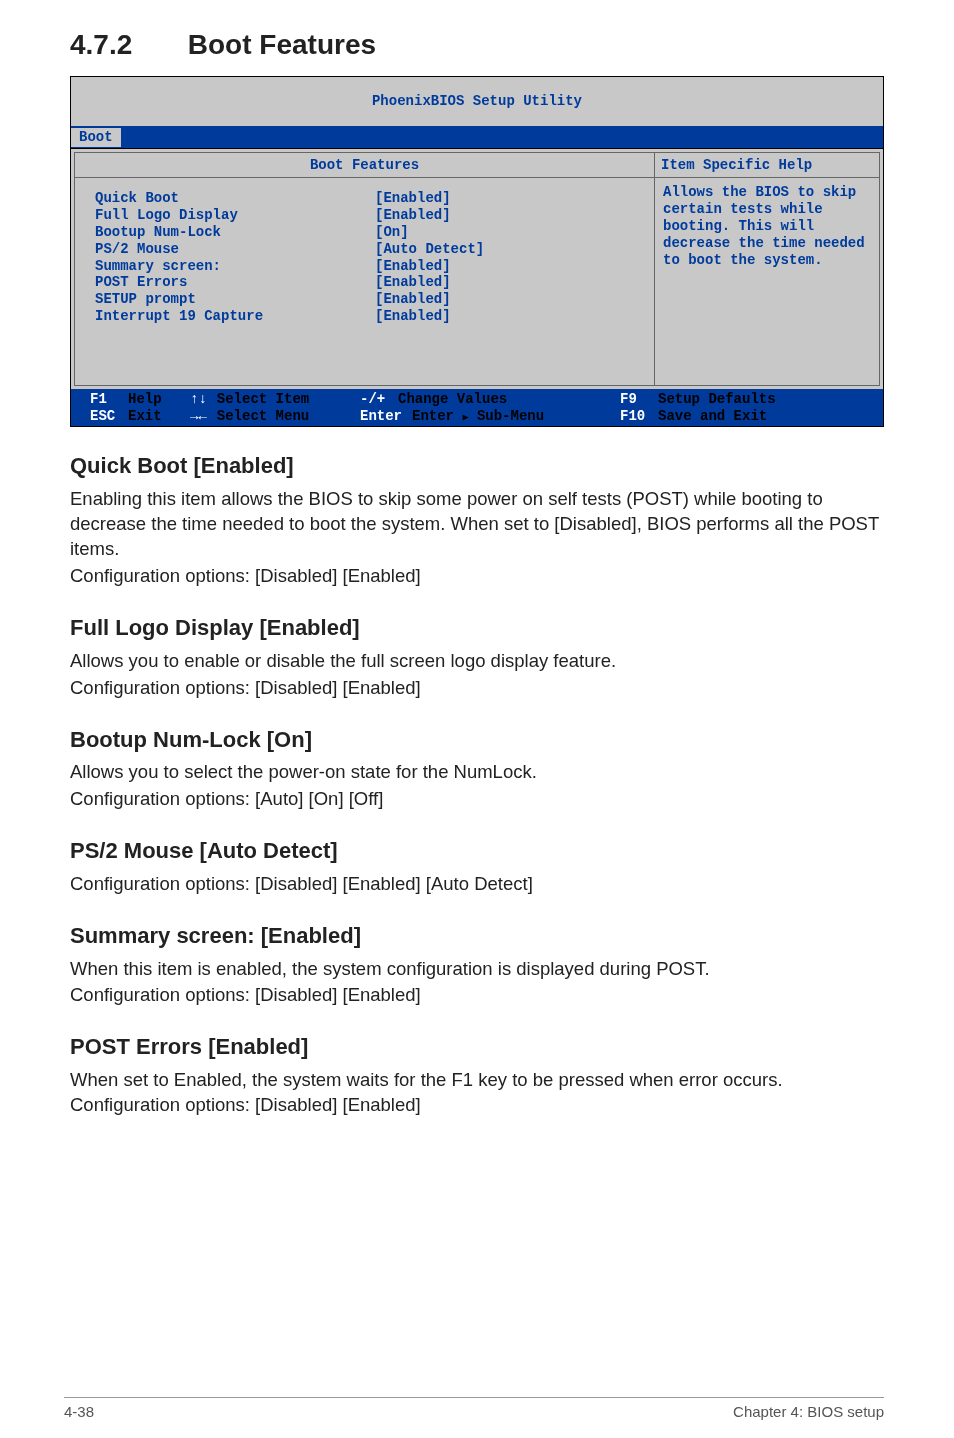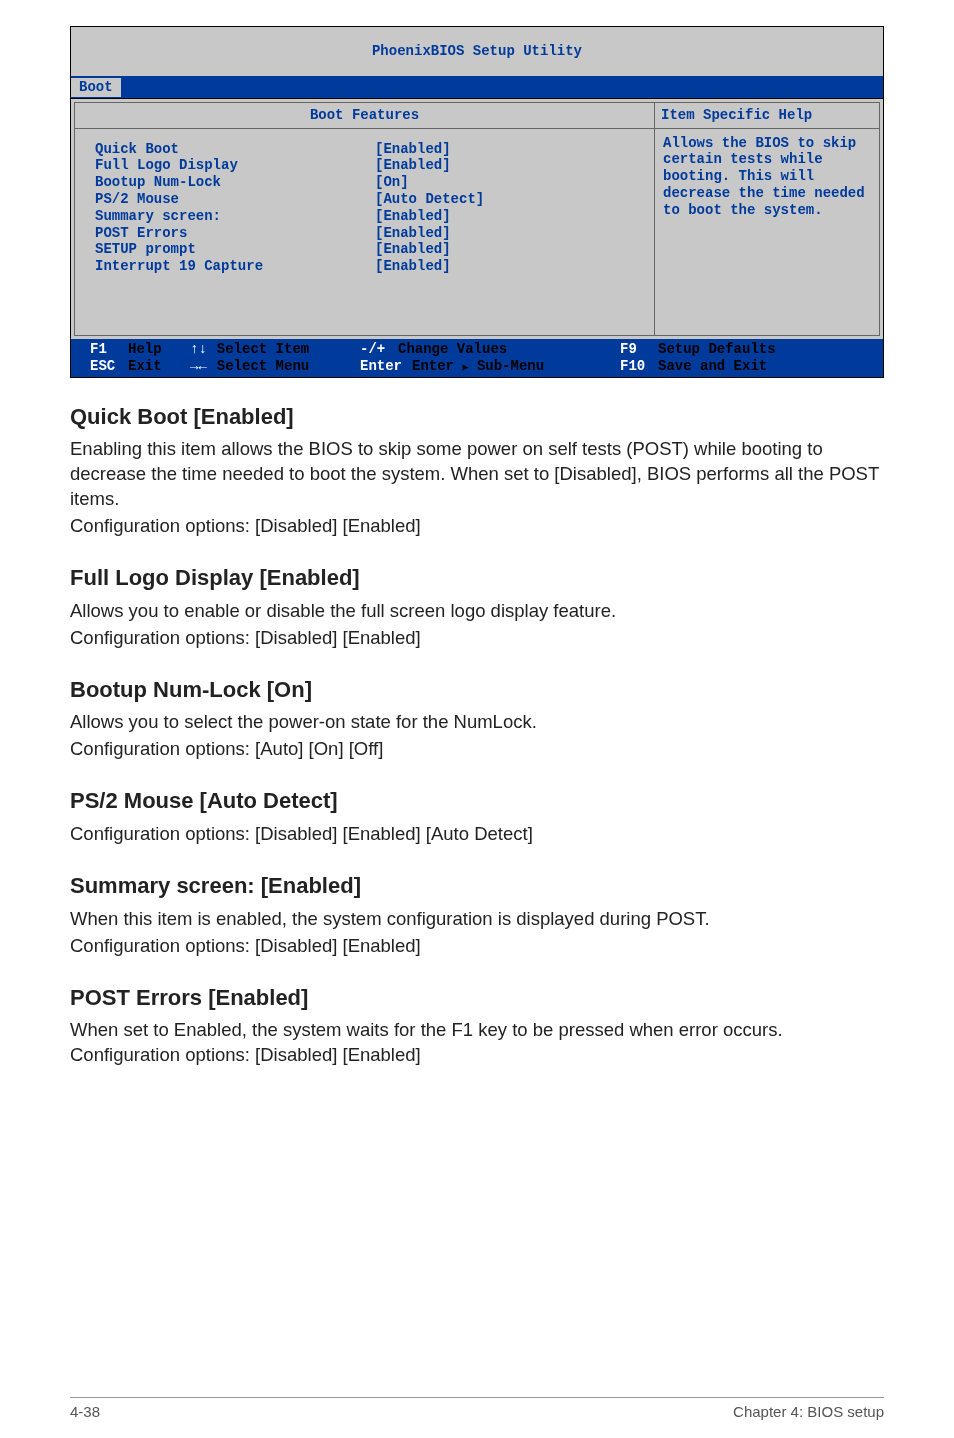--- a/index.html
+++ b/index.html
@@ -122,35 +122,39 @@
   .bios-footer-row { display: flex; width: 100%; }
   .bios-footer-row .seg1 { width: 100px; display:flex; }
   .bios-footer-row .seg2 { width: 170px; display:flex; }
   .bios-footer-row .seg3 { width: 260px; display:flex; }
   .bios-footer-row .seg4 { flex:1; display:flex; }
   .tri { font-size: 10px; }
 
   .page-footer {
     position: absolute;
     bottom: 16px;
-    left: 70px;
+    left: 64px;
     right: 70px;
     border-top: 1px solid #999;
     display: flex;
     justify-content: space-between;
     font-size: 15px;
     color: #555;
     padding-top: 4px;
   }
 </style>
 </head>
 <body>
 
 <div class="page">
 
+  <h1 class="section-heading">
+    <span class="num">4.7.2</span>
+    <span>Boot Features</span>
+  </h1>
 
   <div class="bios-box">
     <div class="bios-title">PhoenixBIOS Setup Utility</div>
     <div class="bios-tabs">
       <div class="bios-tab">Boot</div>
     </div>
     <div class="bios-main-wrap">
       <div class="bios-main">
         <div class="bios-left">
           <div class="bios-left-header">Boot Features</div>

